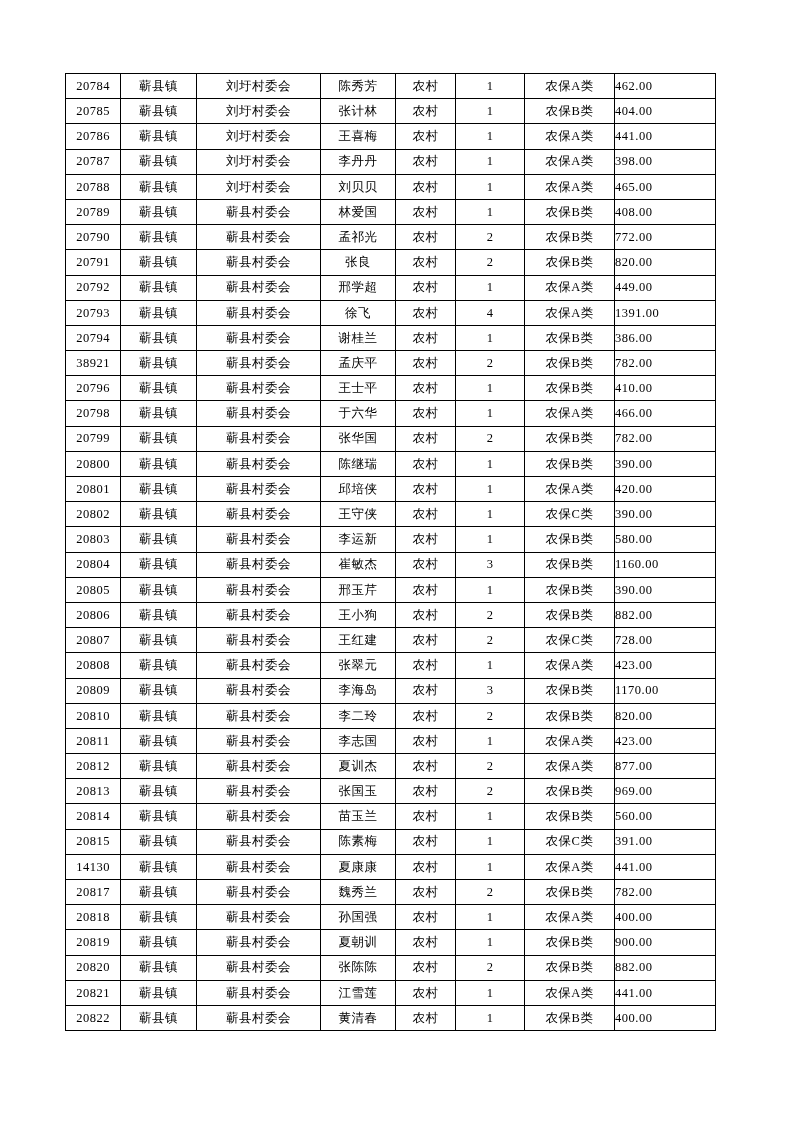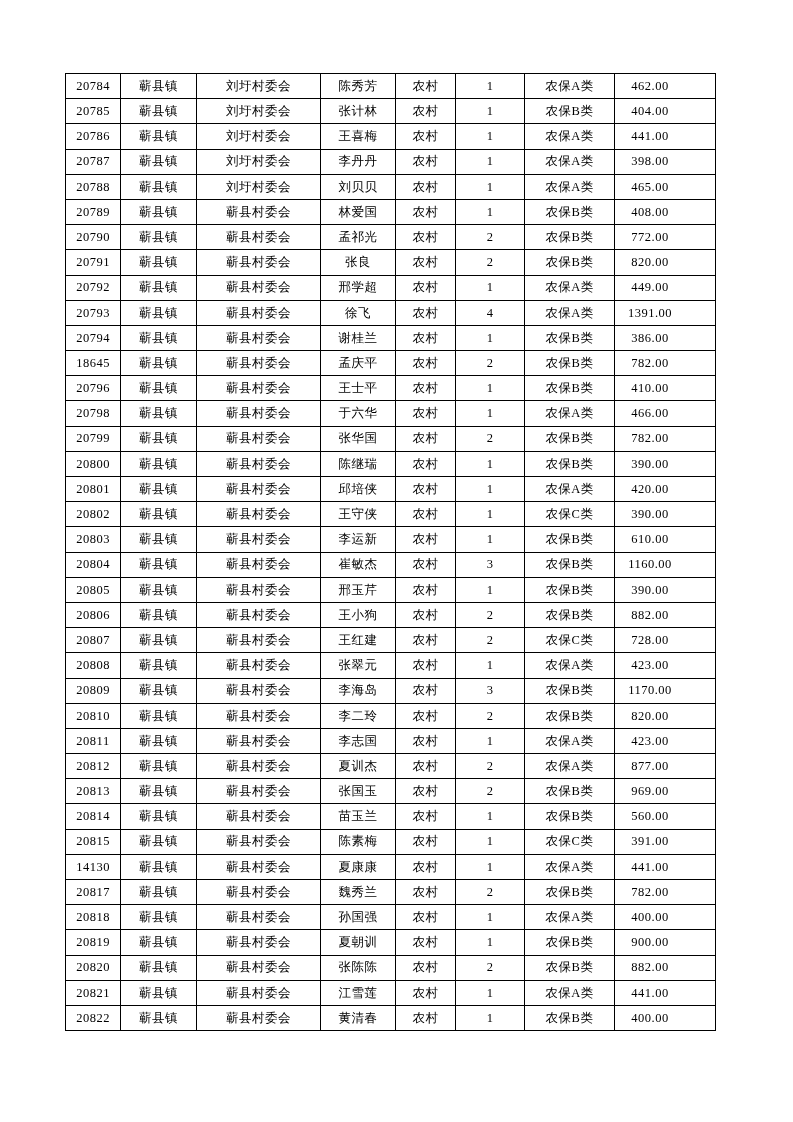--- a/index.html
+++ b/index.html
@@ -36,21 +36,21 @@
     font-size: 12.5px;
     line-height: 1;
     text-align: center;
     vertical-align: middle;
     padding: 0;
     white-space: nowrap;
     overflow: hidden;
     letter-spacing: 0.5px;
   }
   table.data-table td.col-7 {
-    text-align: center;
+    text-align: left;
     padding-right: 30px;
   }
   col.c0 { width: 55px; }
   col.c1 { width: 76px; }
   col.c2 { width: 124px; }
   col.c3 { width: 75px; }
   col.c4 { width: 60px; }
   col.c5 { width: 69px; }
   col.c6 { width: 90px; }
   col.c7 { width: 101px; }
@@ -175,21 +175,21 @@
           <td class="col-0">20794</td>
           <td class="col-1">蕲县镇</td>
           <td class="col-2">蕲县村委会</td>
           <td class="col-3">谢桂兰</td>
           <td class="col-4">农村</td>
           <td class="col-5">1</td>
           <td class="col-6">农保B类</td>
           <td class="col-7">386.00</td>
         </tr>
         <tr>
-          <td class="col-0">18645</td>
+          <td class="col-0">38921</td>
           <td class="col-1">蕲县镇</td>
           <td class="col-2">蕲县村委会</td>
           <td class="col-3">孟庆平</td>
           <td class="col-4">农村</td>
           <td class="col-5">2</td>
           <td class="col-6">农保B类</td>
           <td class="col-7">782.00</td>
         </tr>
         <tr>
           <td class="col-0">20796</td>
@@ -252,21 +252,21 @@
           <td class="col-7">390.00</td>
         </tr>
         <tr>
           <td class="col-0">20803</td>
           <td class="col-1">蕲县镇</td>
           <td class="col-2">蕲县村委会</td>
           <td class="col-3">李运新</td>
           <td class="col-4">农村</td>
           <td class="col-5">1</td>
           <td class="col-6">农保B类</td>
-          <td class="col-7">610.00</td>
+          <td class="col-7">580.00</td>
         </tr>
         <tr>
           <td class="col-0">20804</td>
           <td class="col-1">蕲县镇</td>
           <td class="col-2">蕲县村委会</td>
           <td class="col-3">崔敏杰</td>
           <td class="col-4">农村</td>
           <td class="col-5">3</td>
           <td class="col-6">农保B类</td>
           <td class="col-7">1160.00</td>

